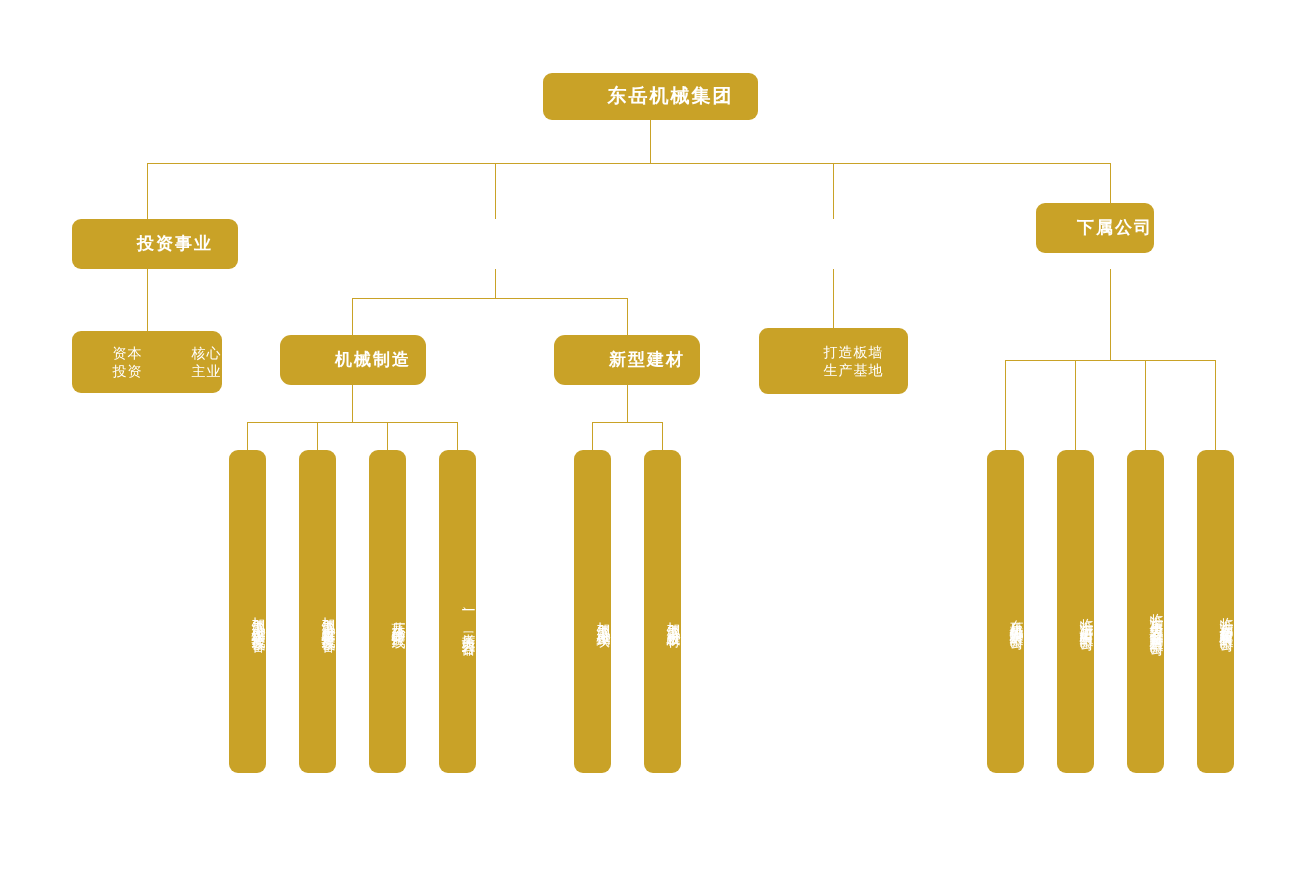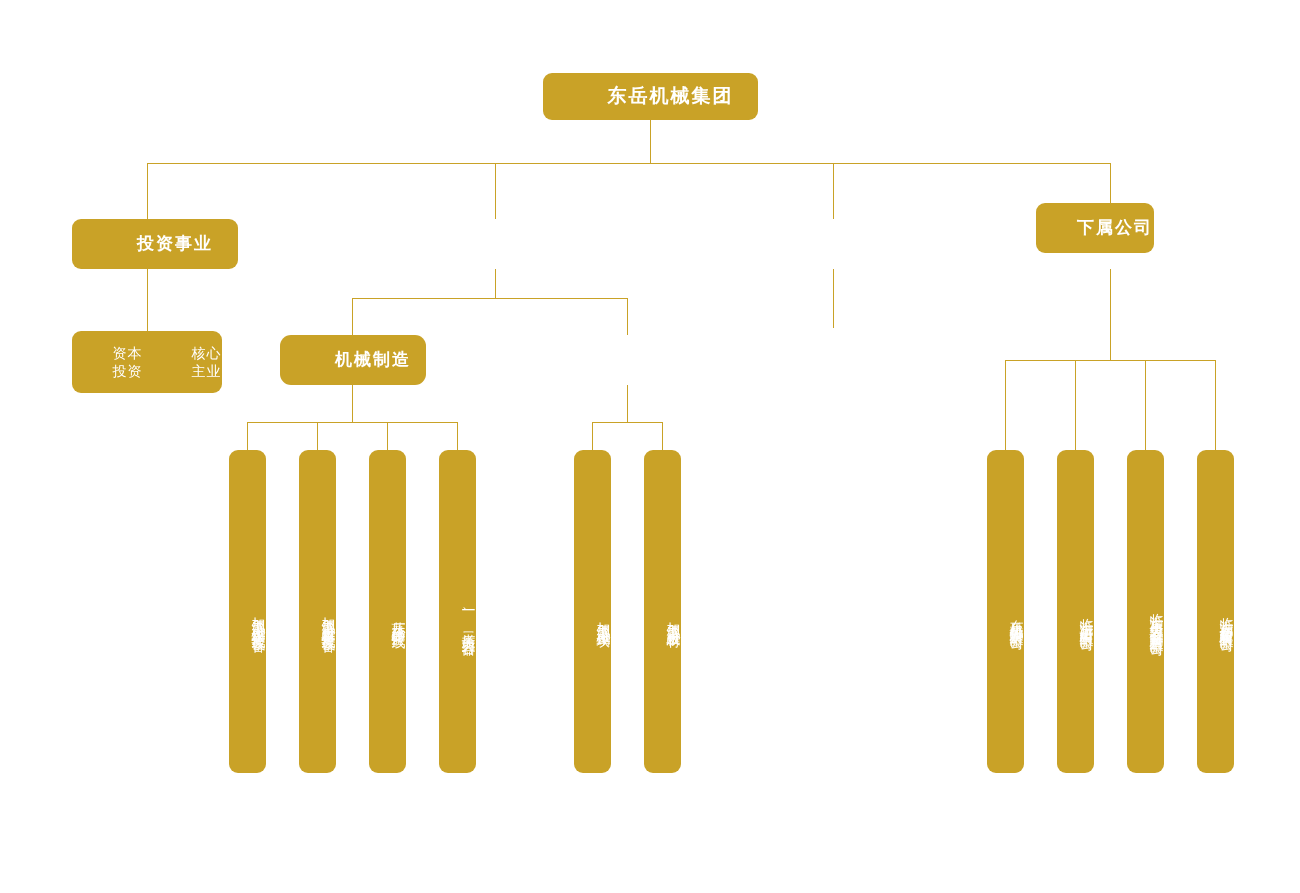--- a/index.html
+++ b/index.html
@@ -125,20 +125,23 @@
 
   <div class="line-v" style="left:495px; top:269px; height:29px;"></div>
   <div class="line-h" style="left:352px; top:298px; width:275px;"></div>
   <div class="line-v" style="left:352px; top:298px; height:37px;"></div>
   <div class="line-v" style="left:627px; top:298px; height:37px;"></div>
 
   <div class="node level-3-bold" style="left:280px; top:335px; width:146px; height:50px;">
     <span>机械制造</span>
   </div>
 
+  <div class="node level-3-bold" style="left:554px; top:335px; width:146px; height:50px;">
+    <span>新型建材</span>
+  </div>
 
   <div class="line-v" style="left:352px; top:385px; height:37px;"></div>
   <div class="line-h" style="left:247px; top:422px; width:210px;"></div>
   <div class="line-v" style="left:247px; top:422px; height:28px;"></div>
   <div class="line-v" style="left:317px; top:422px; height:28px;"></div>
   <div class="line-v" style="left:387px; top:422px; height:28px;"></div>
   <div class="line-v" style="left:457px; top:422px; height:28px;"></div>
 
   <div class="leaf" style="left:229px; top:450px; width:37px; height:323px;">
     <span>加气混凝土砌块生产线设备</span>
@@ -159,20 +162,24 @@
   <div class="line-v" style="left:662px; top:422px; height:28px;"></div>
 
   <div class="leaf" style="left:574px; top:450px; width:37px; height:323px;">
     <span>加气混凝土砌块</span>
   </div>
   <div class="leaf" style="left:644px; top:450px; width:37px; height:323px;">
     <span>加气混凝土板材</span>
   </div>
 
   <div class="line-v" style="left:833px; top:269px; height:59px;"></div>
+  <div class="node level-3-plain" style="left:759px; top:328px; width:149px; height:66px; flex-direction:column;">
+    <span>打造板墙</span>
+    <span>生产基地</span>
+  </div>
 
   <div class="line-v" style="left:1110px; top:269px; height:91px;"></div>
   <div class="line-h" style="left:1005px; top:360px; width:210px;"></div>
   <div class="line-v" style="left:1005px; top:360px; height:90px;"></div>
   <div class="line-v" style="left:1075px; top:360px; height:90px;"></div>
   <div class="line-v" style="left:1145px; top:360px; height:90px;"></div>
   <div class="line-v" style="left:1215px; top:360px; height:90px;"></div>
 
   <div class="leaf" style="left:987px; top:450px; width:37px; height:323px;">
     <span>东岳机械股份有限公司</span>

